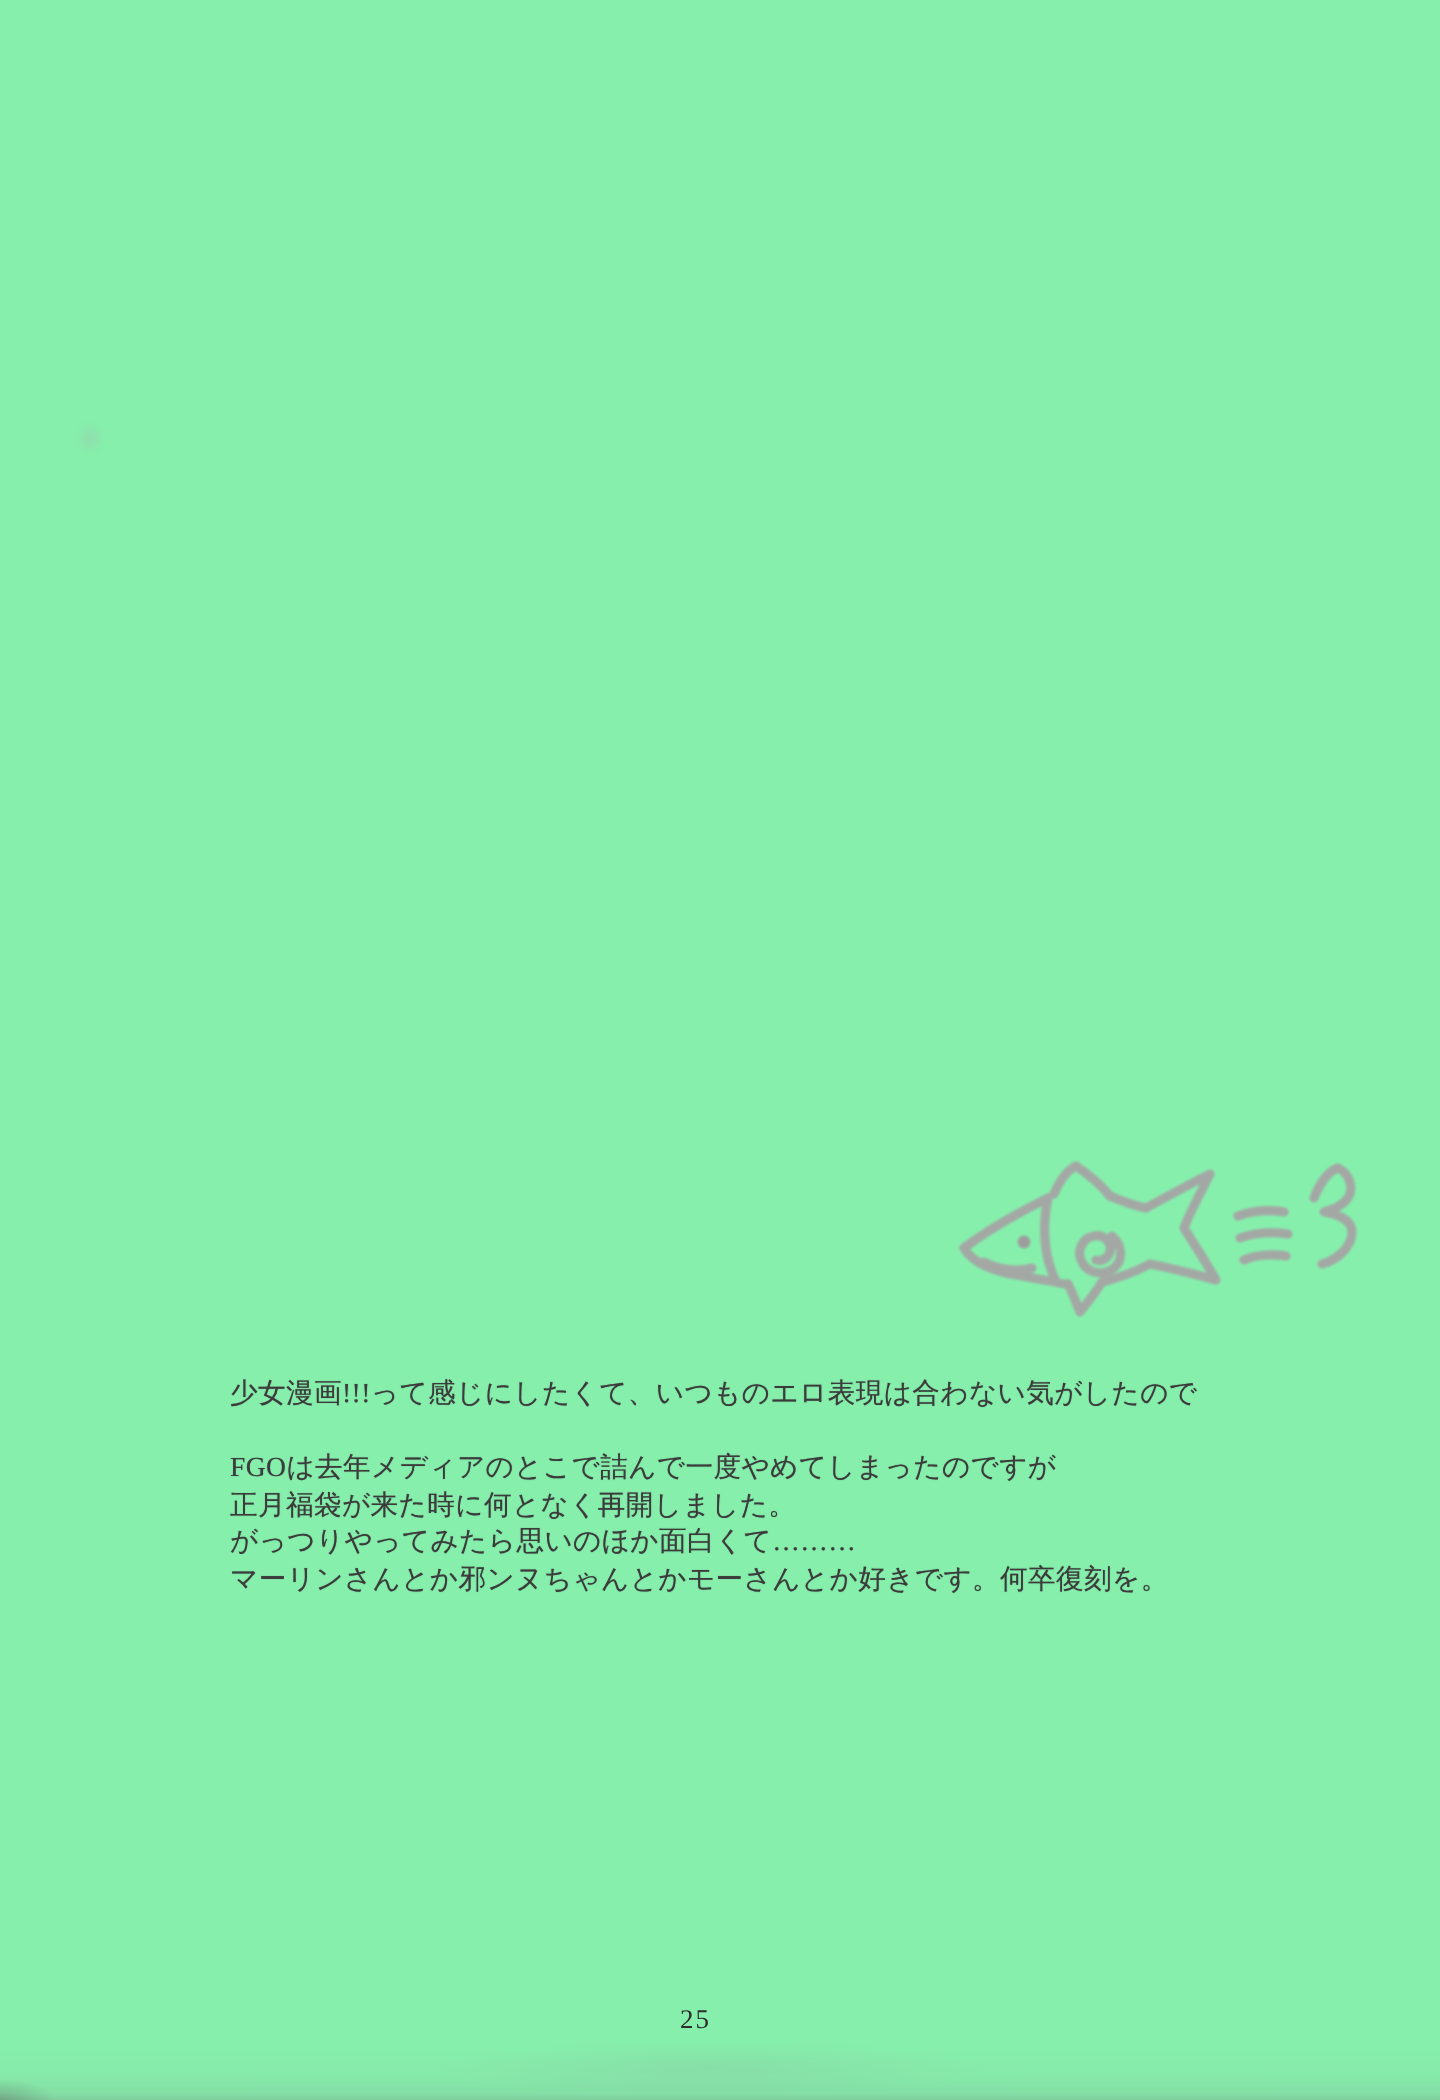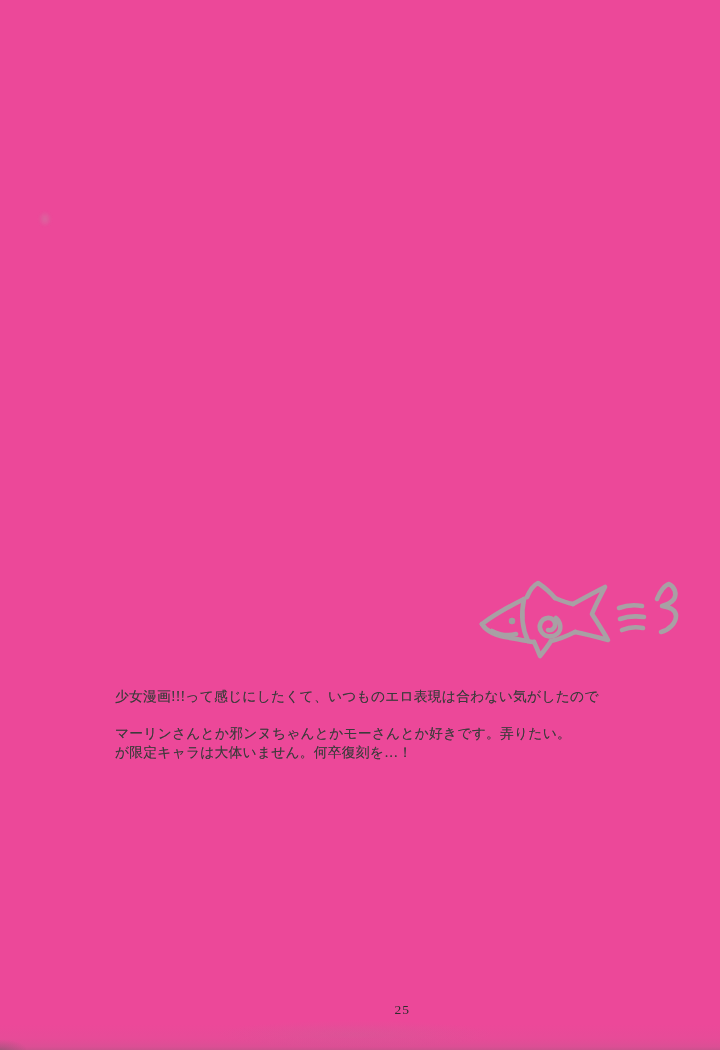--- a/index.html
+++ b/index.html
@@ -1,20 +1,20 @@
 <!DOCTYPE html>
 <html><head>
 <meta charset="utf-8">
 <style>
   html, body { margin: 0; padding: 0; background: #ffffff; }
   .page {
     position: relative;
     width: 720px;
     height: 1050px;
-    background: #ec4899;
+    background: #86efac;
     overflow: hidden;
     font-family: "Liberation Serif", "DejaVu Serif", serif;
   }
 
   
   .smudge {
     position: absolute;
     left: 38px; top: 211px;
     width: 14px; height: 16px;
     background: radial-gradient(ellipse at center, rgba(175,175,175,0.30), rgba(175,175,175,0) 70%);
@@ -42,21 +42,21 @@
   }
   .afterword p { margin: 0; }
   .afterword p + p { margin-top: 18.6px; }
   .afterword span { display: block; white-space: nowrap; }
 
   
   .page-number {
     position: absolute;
     left: 340px; top: 1002px;
     width: 70px;
-    text-align: right;
+    text-align: left;
     font-size: 13.5px;
     letter-spacing: 1px;
     color: #2d2d2d;
   }
 
   
   .shadow-blob {
     position: absolute;
     left: 215px; top: 1020px;
     width: 280px; height: 28px;
@@ -121,22 +121,24 @@
       </g>
       <circle cx="40" cy="69" r="3.2" fill="#9e9e9e" stroke="none" filter="url(#pencil)"></circle>
     </svg>
   </div>
 
   <div class="afterword">
     <p>
       <span>少女漫画!!!って感じにしたくて、いつものエロ表現は合わない気がしたので</span>
     </p>
     <p>
-      <span>マーリンさんとか邪ンヌちゃんとかモーさんとか好きです。弄りたい。</span>
-      <span>が限定キャラは大体いません。何卒復刻を…！</span>
+      <span>FGOは去年メディアのとこで詰んで一度やめてしまったのですが</span>
+      <span>正月福袋が来た時に何となく再開しました。</span>
+      <span>がっつりやってみたら思いのほか面白くて………</span>
+      <span>マーリンさんとか邪ンヌちゃんとかモーさんとか好きです。何卒復刻を。</span>
     </p>
   </div>
 
   <div class="page-number">25</div>
 
   <div class="shadow-blob"></div>
   <div class="shadow-bottom"></div>
   <div class="shadow-corner"></div>
 
 </div>

